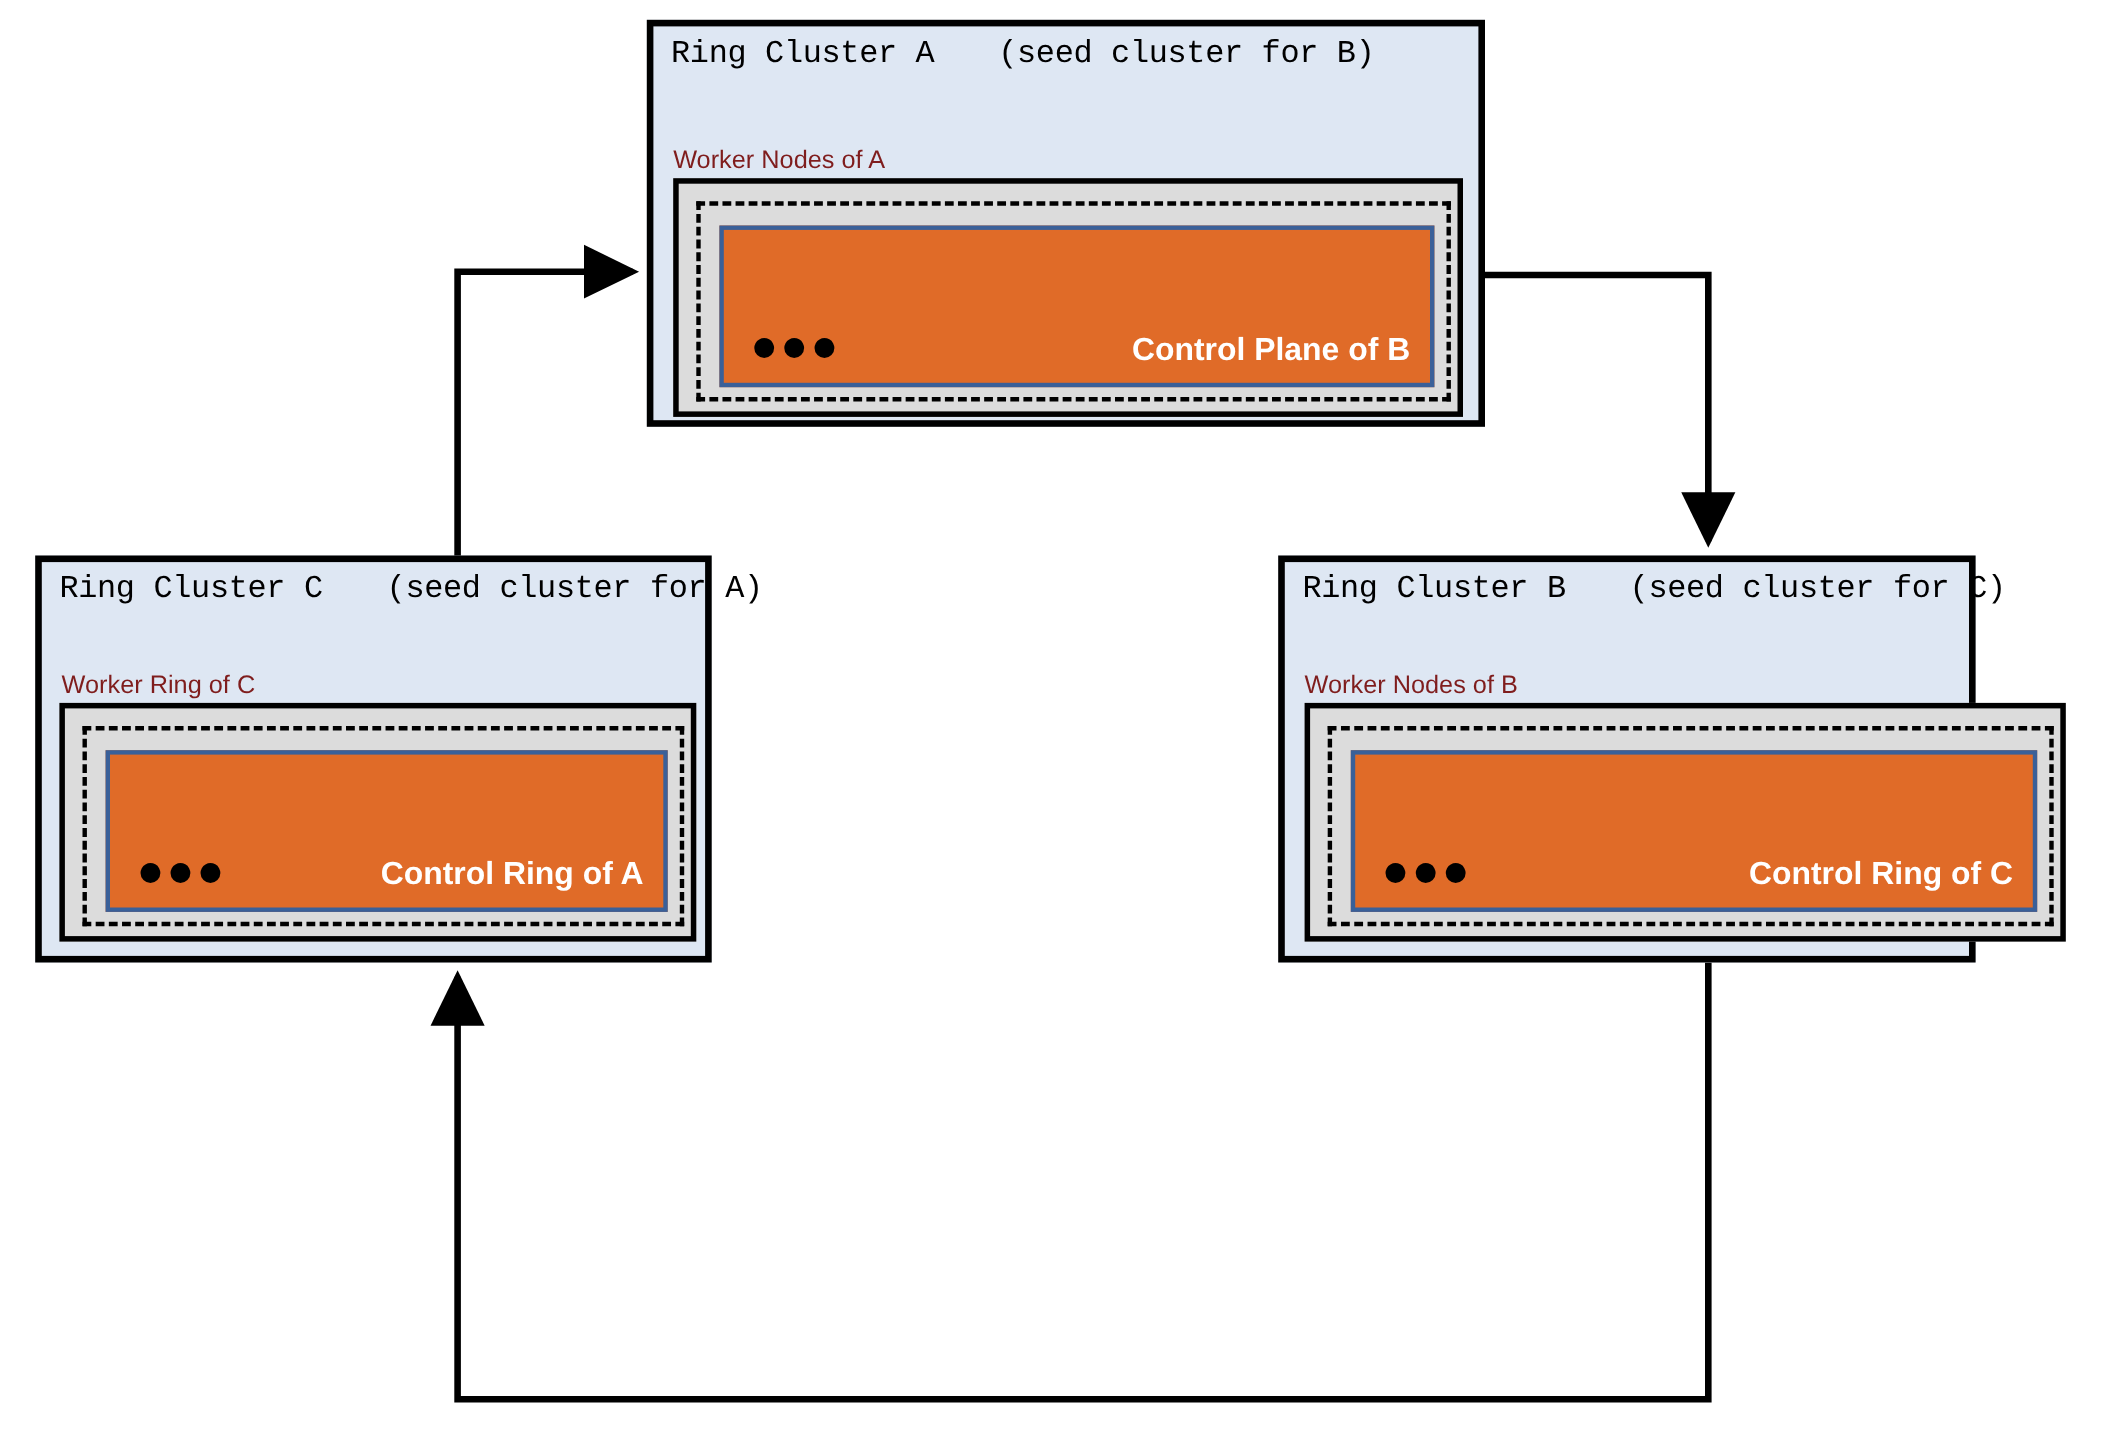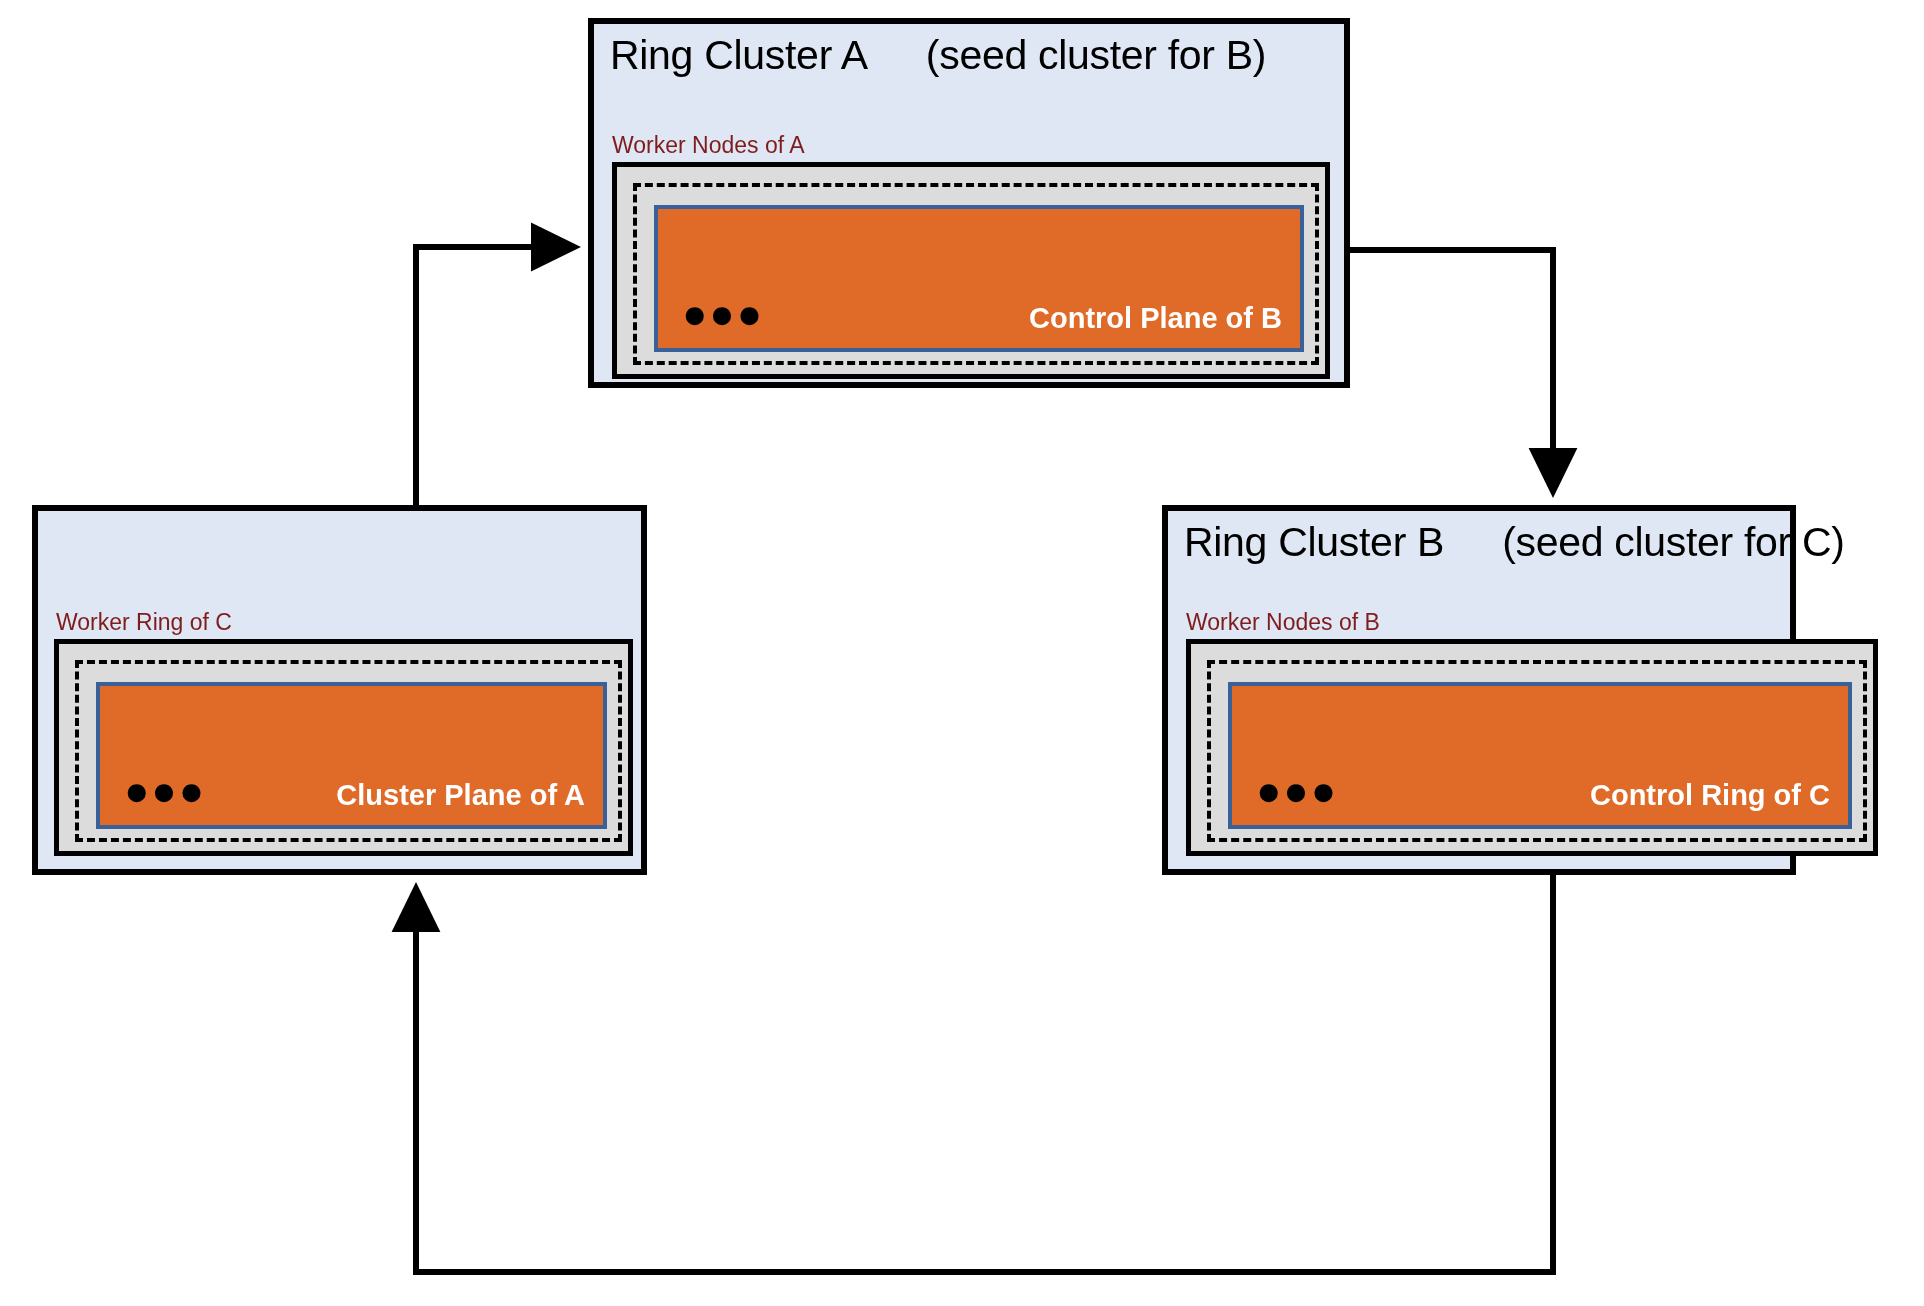--- a/index.html
+++ b/index.html
@@ -34,24 +34,25 @@
     background: #dee7f3;
     border: 6px solid #000000;
     box-sizing: border-box;
   }
 
   .cluster-title {
     position: absolute;
     left: 16px;
     top: 8px;
     white-space: nowrap;
-    font-size: 41px;
+    font-size: 29px;
     font-weight: 400;
     color: #000000;
     letter-spacing: -0.3px;
+    font-family: Liberation Mono, monospace;
   }
   .cluster-title .seed {
     display: inline-block;
     margin-left: 58px;
   }
 
   .worker-label {
     position: absolute;
     left: 18px;
     font-size: 23px;
@@ -157,26 +158,29 @@
       <div class="dashed-box">
         <div class="control-plane">
           <div class="cp-dots">●●●</div>
           <div class="cp-label">Control Plane of B</div>
         </div>
       </div>
     </div>
   </div>
 
   <div class="cluster" id="cluster-c">
+    <div class="cluster-title">
+      <span>Ring Cluster C</span><span class="seed">(seed cluster for A)</span>
+    </div>
     <div class="worker-label">Worker Ring of C</div>
     <div class="worker-box">
       <div class="dashed-box">
         <div class="control-plane">
           <div class="cp-dots">●●●</div>
-          <div class="cp-label">Cluster Plane of A</div>
+          <div class="cp-label">Control Ring of A</div>
         </div>
       </div>
     </div>
   </div>
 
   <div class="cluster" id="cluster-b">
     <div class="cluster-title">
       <span>Ring Cluster B</span><span class="seed">(seed cluster for C)</span>
     </div>
     <div class="worker-label">Worker Nodes of B</div>

